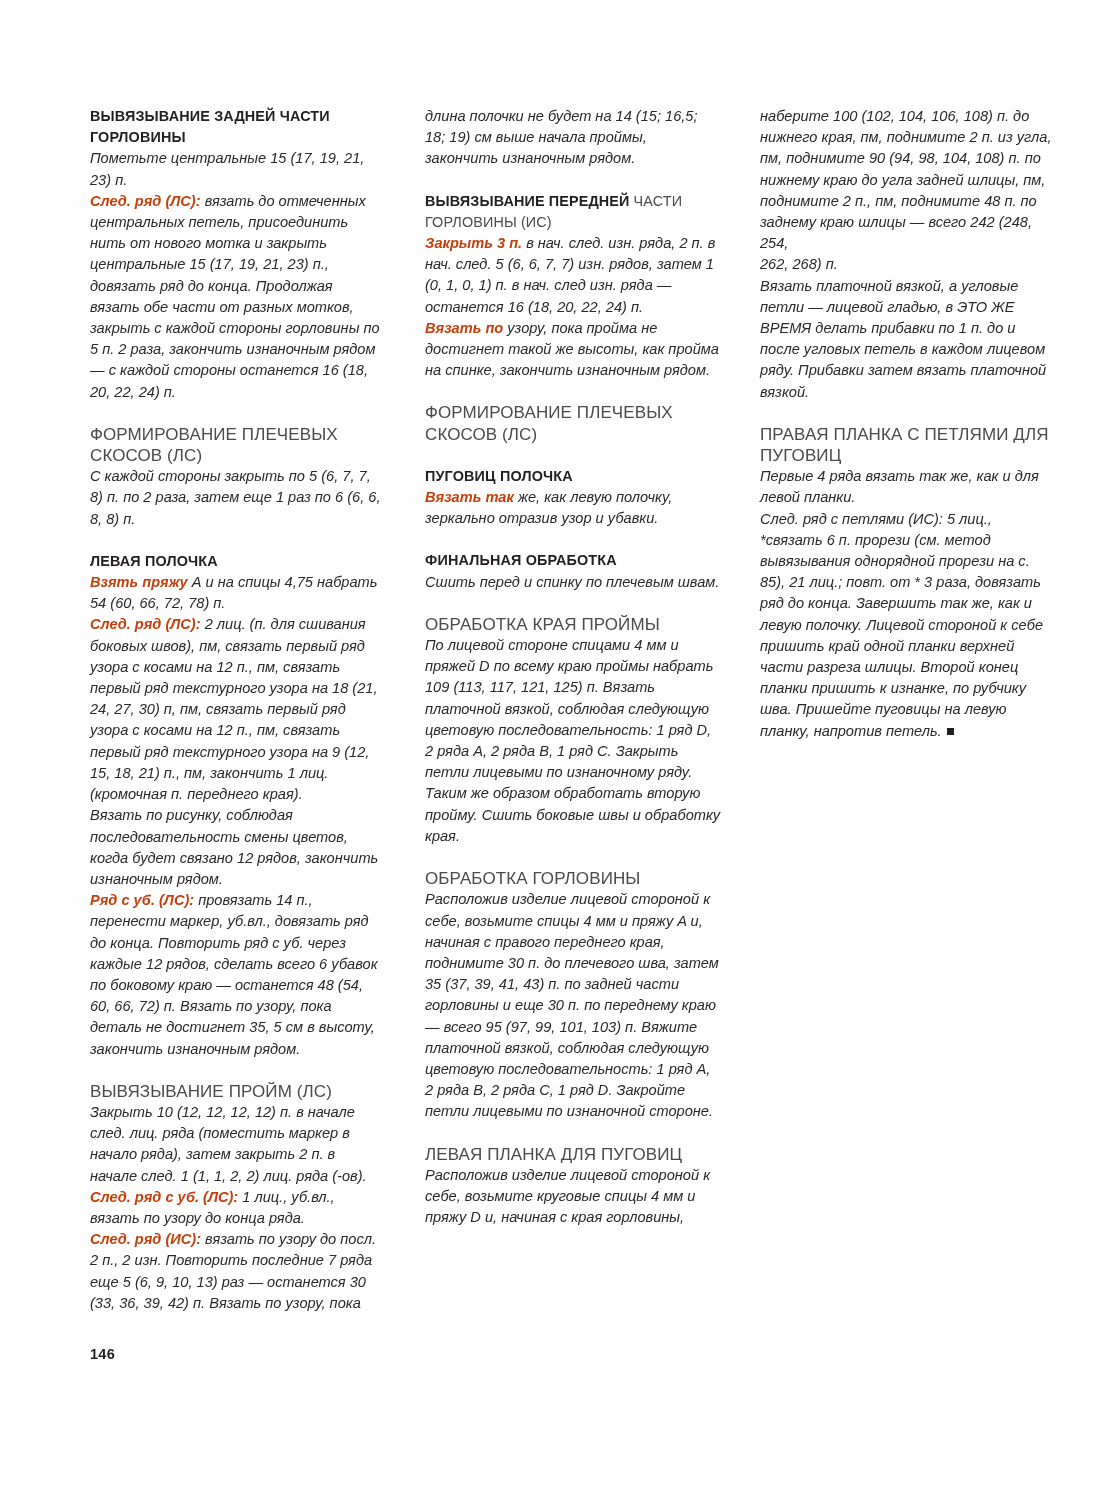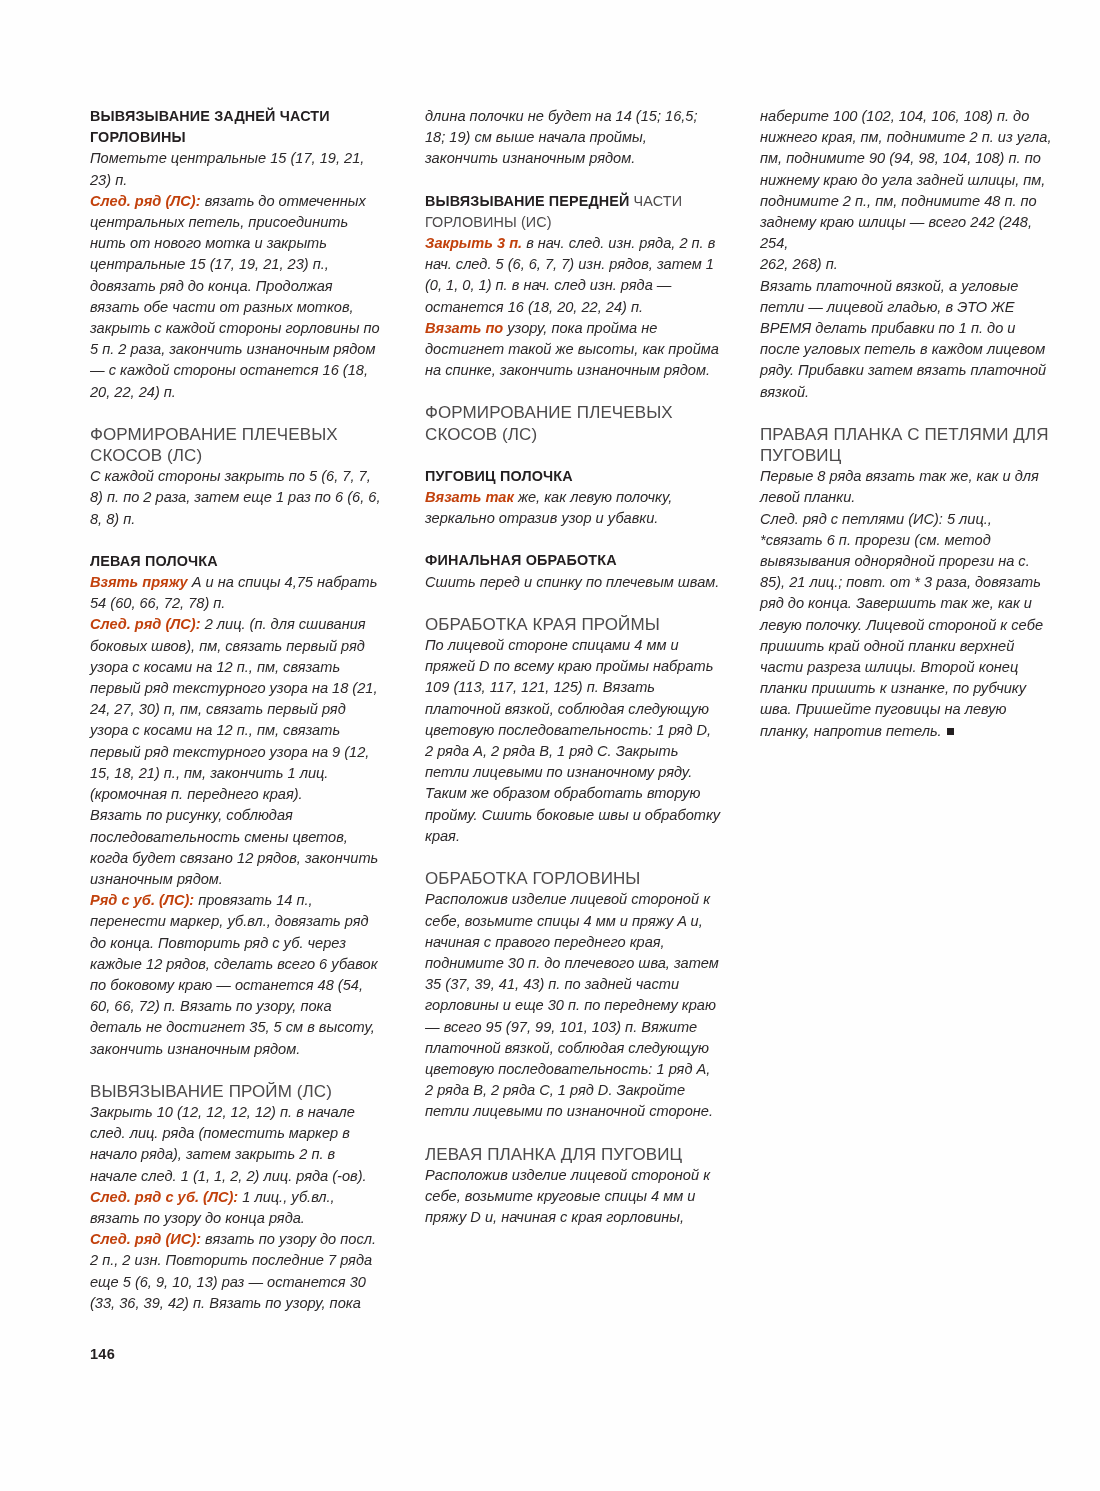--- a/index.html
+++ b/index.html
@@ -145,18 +145,18 @@
         <div class="gap"></div>
         <div class="head-light blk">ЛЕВАЯ ПЛАНКА ДЛЯ ПУГОВИЦ</div>
         <p class="para blk"><span>Расположив изделие лицевой стороной к себе, возьмите круговые спицы 4 мм и пряжу D и, начиная с края горловины,</span></p>
       </div>
       <div class="column">
         <p class="para blk"><span>наберите 100 (102, 104, 106, 108) п. до нижнего края, пм, поднимите 2 п. из угла, пм, поднимите 90 (94, 98, 104, 108) п. по нижнему краю до угла задней шлицы, пм, поднимите 2 п., пм, поднимите 48 п. по заднему краю шлицы — всего 242 (248, 254,</span></p>
         <p class="para blk"><span>262, 268) п.</span></p>
         <p class="para blk"><span>Вязать платочной вязкой, а угловые петли — лицевой гладью, в ЭТО ЖЕ ВРЕМЯ делать прибавки по 1 п. до и после угловых петель в каждом лицевом ряду. Прибавки затем вязать платочной вязкой.</span></p>
         <div class="gap"></div>
         <div class="head-light blk">ПРАВАЯ ПЛАНКА С ПЕТЛЯМИ ДЛЯ ПУГОВИЦ</div>
-        <p class="para blk"><span>Первые 8 ряда вязать так же, как и для левой планки.</span></p>
+        <p class="para blk"><span>Первые 4 ряда вязать так же, как и для левой планки.</span></p>
         <p class="para blk"><span>След. ряд с петлями (ИС): 5 лиц., *связать 6 п. прорези (см. метод вывязывания однорядной прорези на с. 85), 21 лиц.; повт. от * 3 раза, довязать ряд до конца. Завершить так же, как и левую полочку. Лицевой стороной к себе пришить край одной планки верхней части разреза шлицы. Второй конец планки пришить к изнанке, по рубчику шва. Пришейте пуговицы на левую планку, напротив петель.</span><span class="endmark"></span></p>
       </div>
     </div>
   <div class="pagenum">146</div>
 </div>
 
 </body></html>

